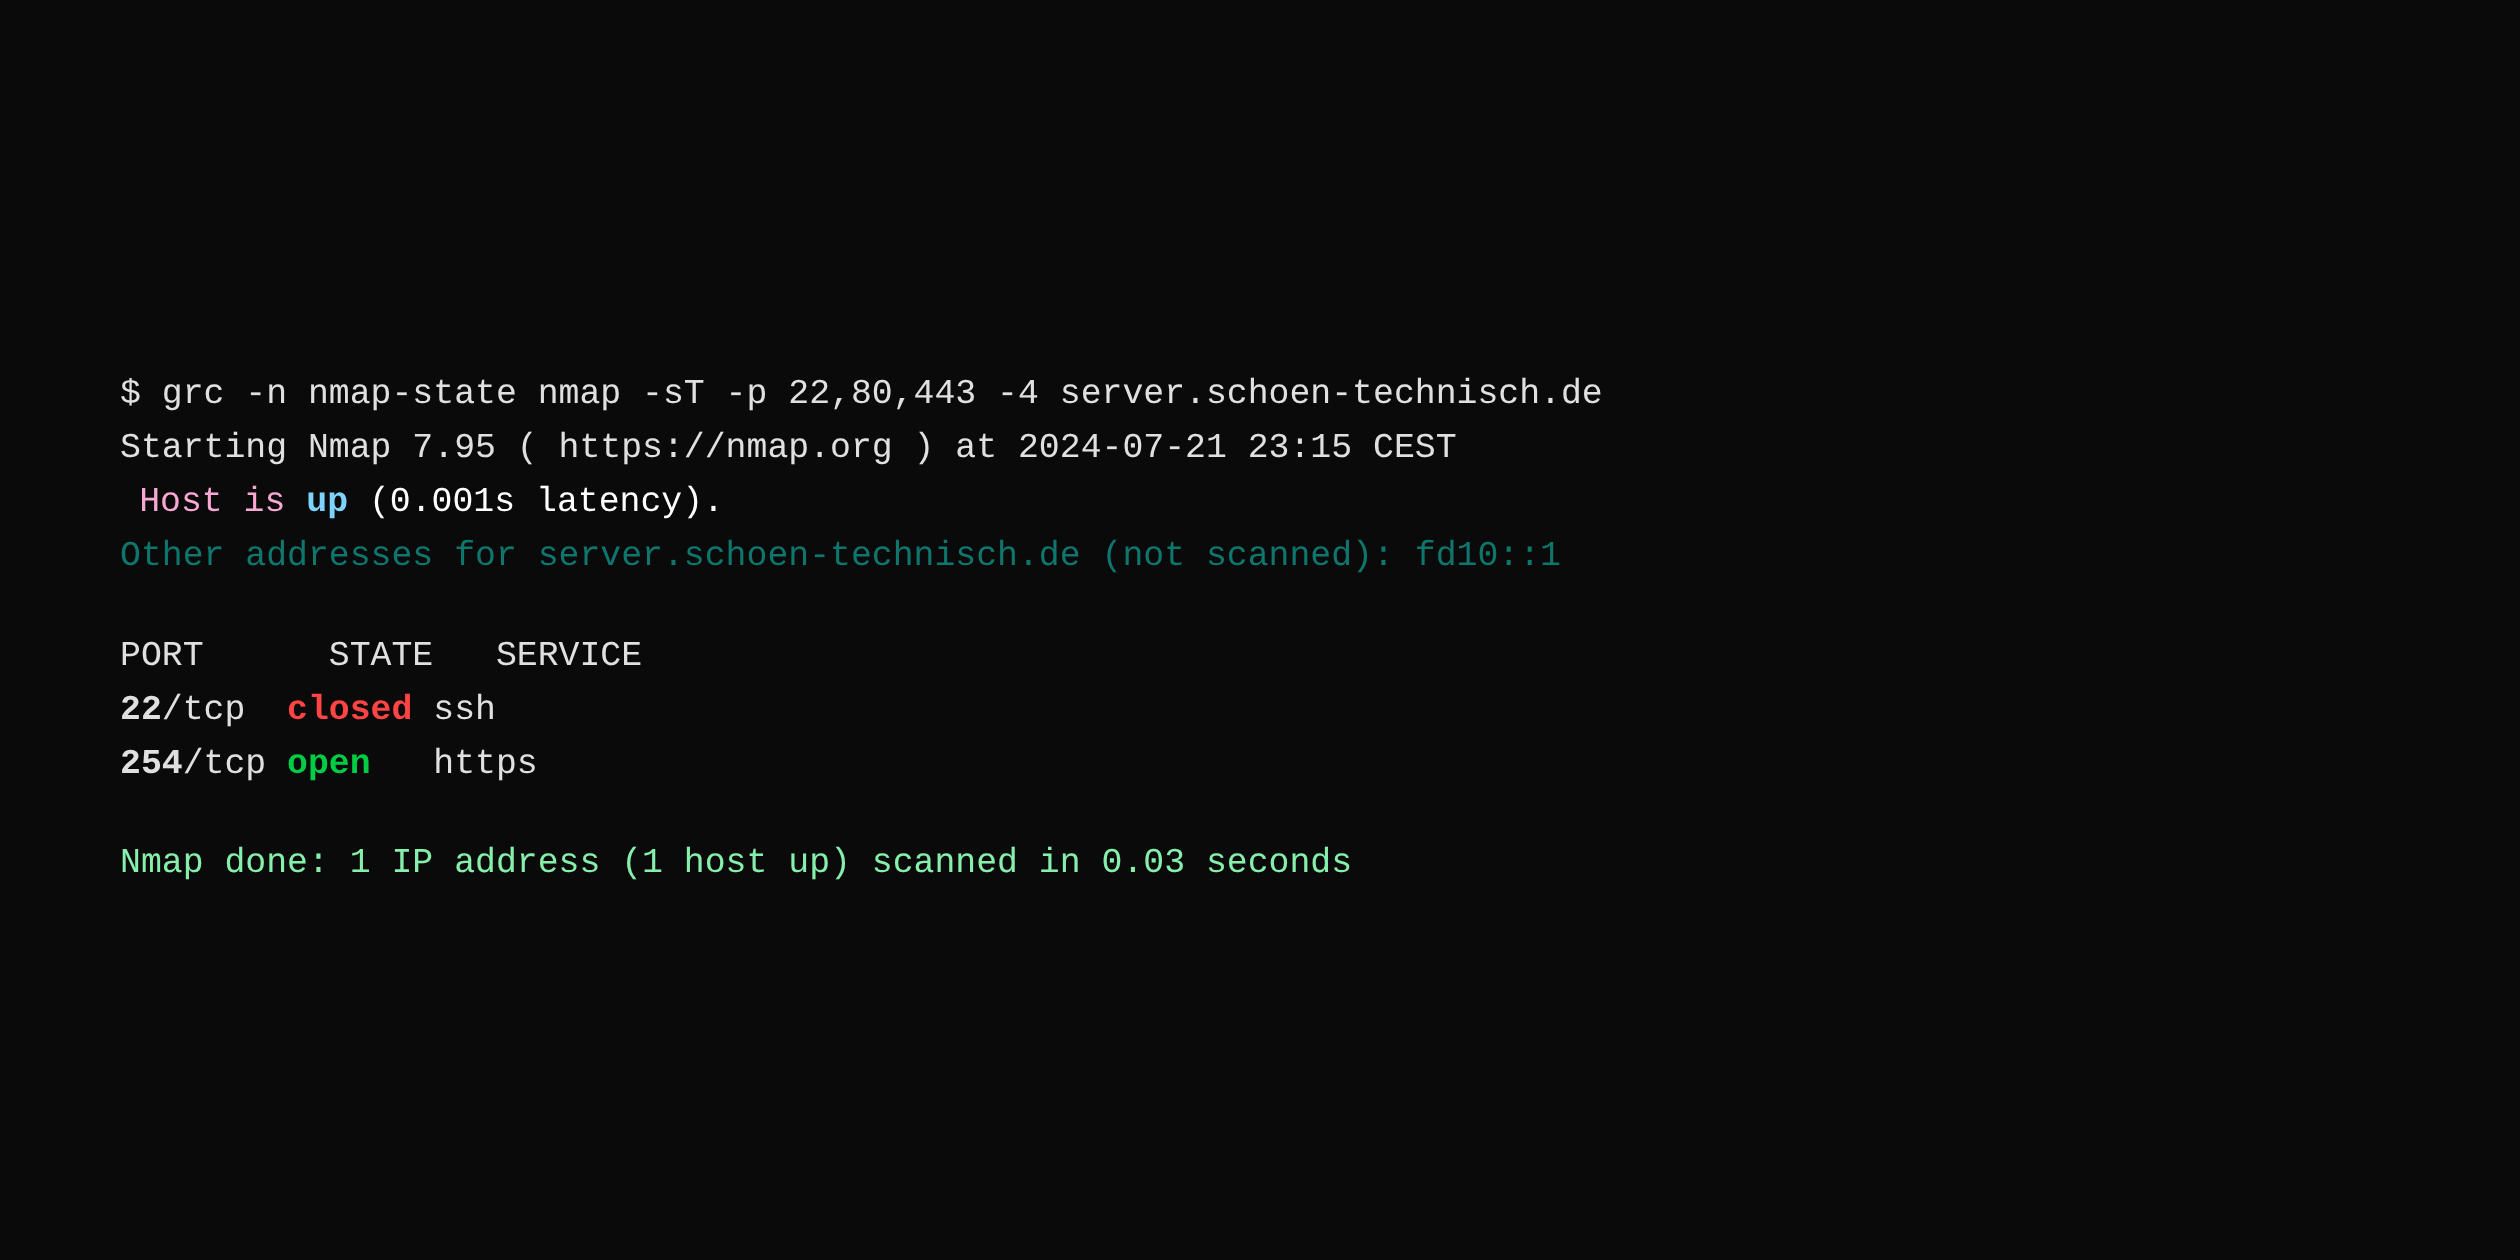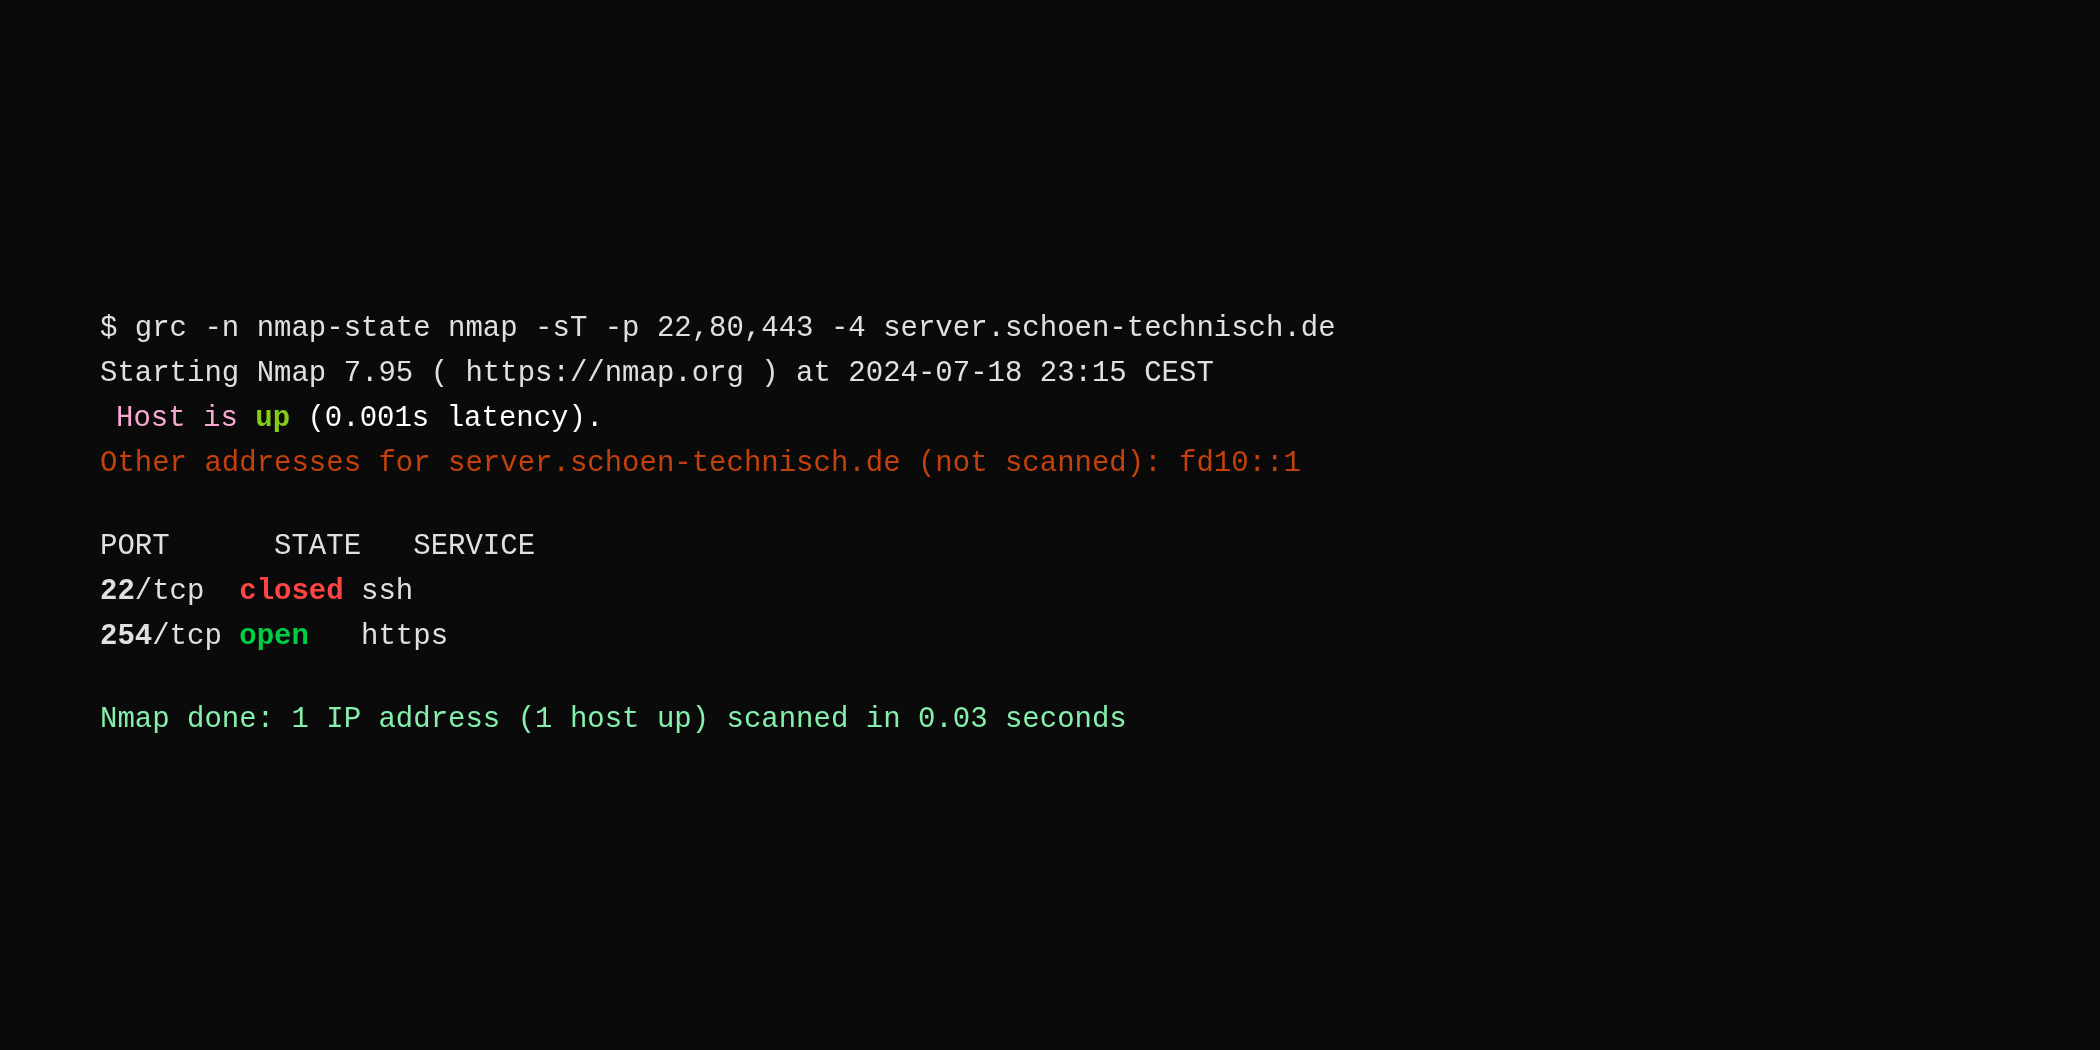--- a/index.html
+++ b/index.html
@@ -38,22 +38,22 @@
 
     .spacer {
       height: 38px;
     }
   </style>
 </head>
 <body>
 
 <div class="terminal">
 <div class="line"><span style="color: rgb(224, 224, 224);">$ grc -n nmap-state nmap -sT -p 22,80,443 -4 server.schoen-technisch.de</span></div>
-    <div class="line"><span style="color: rgb(224, 224, 224);">Starting Nmap 7.95 ( https://nmap.org ) at 2024-07-18 23:15 CEST</span></div>
-    <div class="line"><span style="color: #f9a8d4; margin-left: 16px;">Host is </span><span style="color: #84cc16; font-weight: bold;">up</span><span style="color: #ffffff;"> (0.001s latency).</span></div>
-    <div class="line"><span style="color: #c2410c;">Other addresses for server.schoen-technisch.de (not scanned): fd10::1</span></div>
+    <div class="line"><span style="color: rgb(224, 224, 224);">Starting Nmap 7.95 ( https://nmap.org ) at 2024-07-21 23:15 CEST</span></div>
+    <div class="line"><span style="color: #f9a8d4; margin-left: 16px;">Host is </span><span style="color: #7dd3fc; font-weight: bold;">up</span><span style="color: #ffffff;"> (0.001s latency).</span></div>
+    <div class="line"><span style="color: #0f766e;">Other addresses for server.schoen-technisch.de (not scanned): fd10::1</span></div>
     <div class="spacer"></div>
     <div class="line"><span style="color: rgb(224, 224, 224);">PORT      STATE   SERVICE</span></div>
     <div class="line"><span style="color: rgb(224, 224, 224); font-weight: bold;">22</span><span style="color: rgb(224, 224, 224);">/tcp  </span><span style="color: rgb(255, 68, 68); font-weight: bold;">closed</span><span style="color: rgb(224, 224, 224);"> ssh</span></div>
     <div class="line"><span style="color: rgb(224, 224, 224); font-weight: bold;">254</span><span style="color: rgb(224, 224, 224);">/tcp </span><span style="color: rgb(0, 204, 68); font-weight: bold;">open</span><span style="color: rgb(224, 224, 224);">   https</span></div>
     <div class="spacer"></div>
     <div class="line"><span style="color: #86efac;">Nmap done: 1 IP address (1 host up) scanned in 0.03 seconds</span></div>
   </div>
 
 </body></html>

